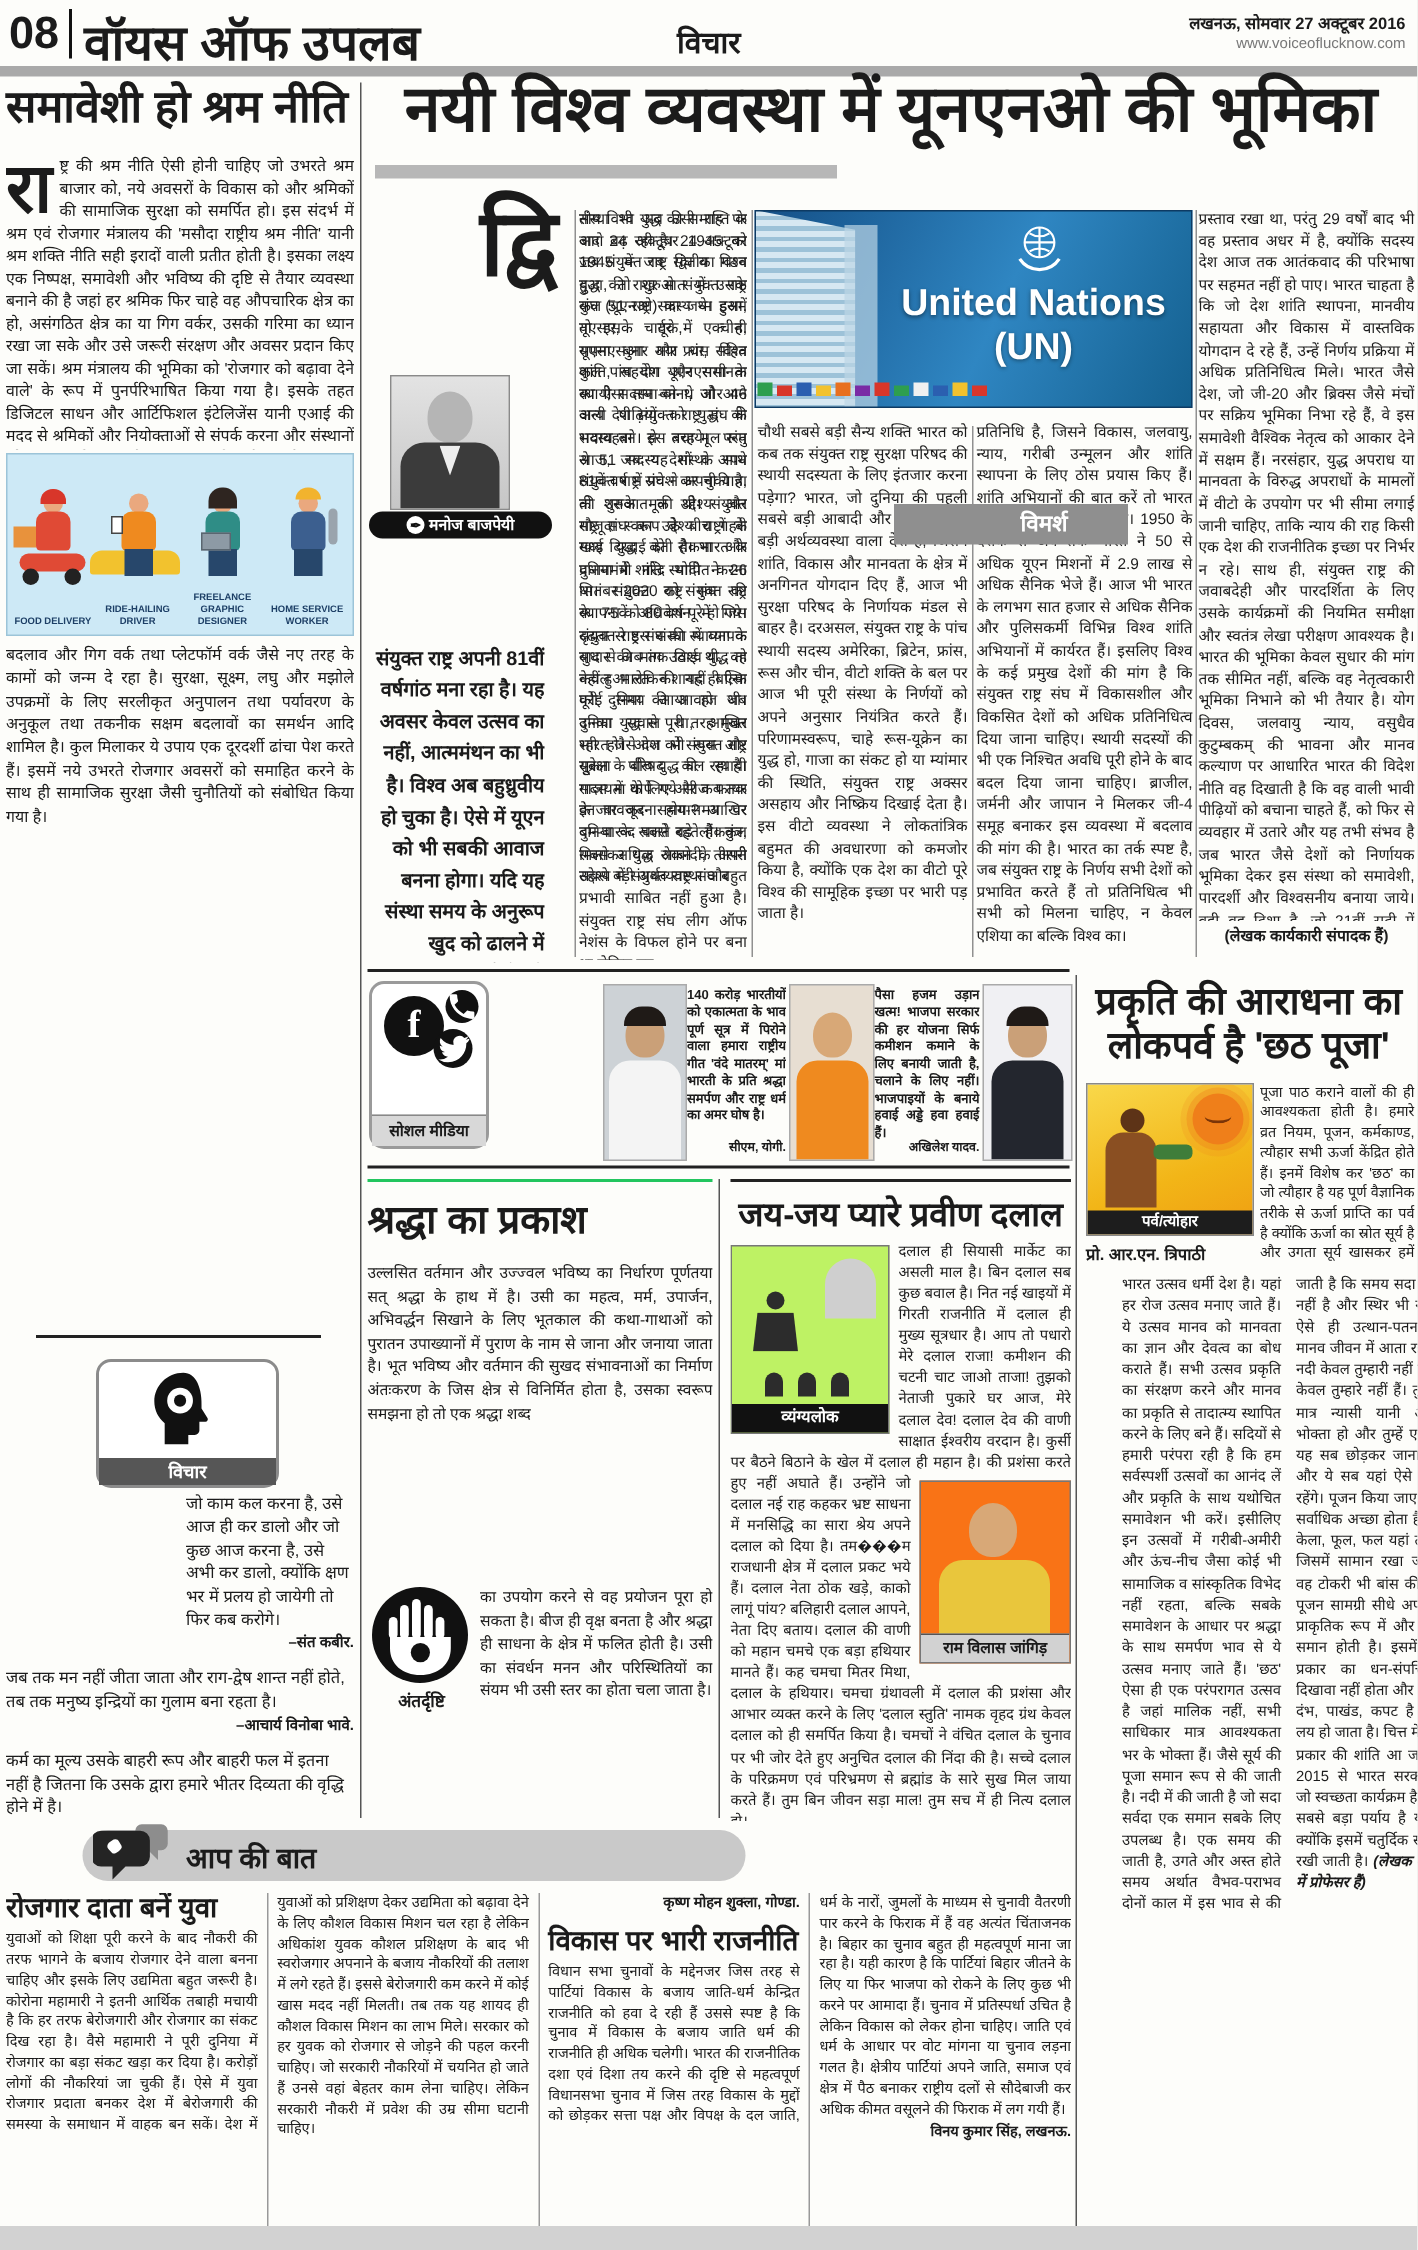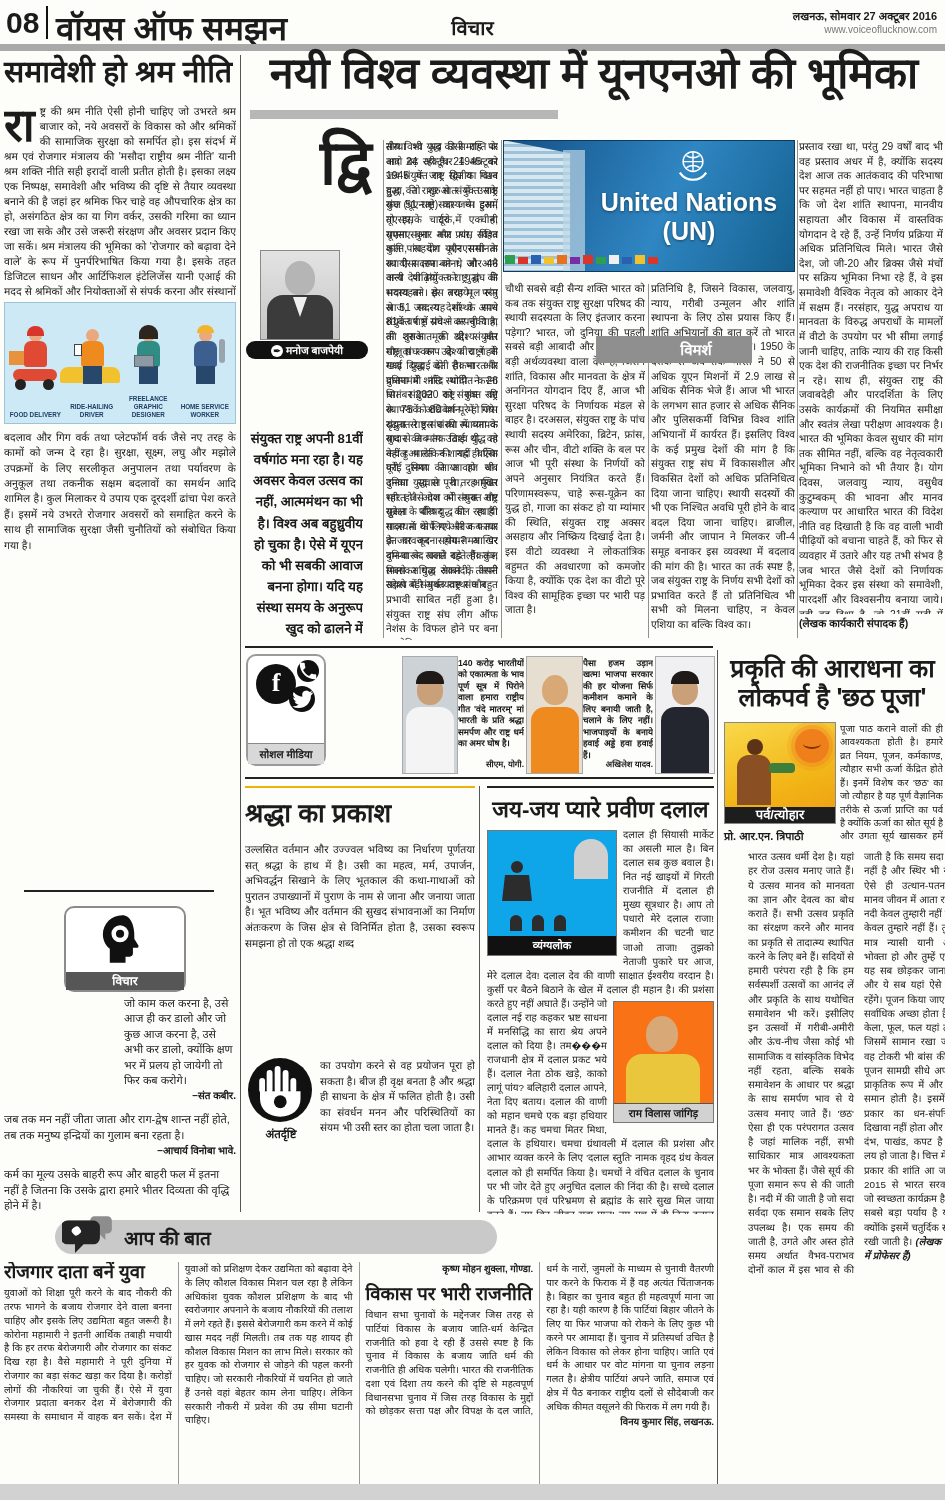--- a/index.html
+++ b/index.html
@@ -50,21 +50,21 @@
   
   .un-headline{left:248px;top:52px;width:692px;font-size:43px;font-weight:900;text-align:center;line-height:1.0;z-index:2;}
   .headline-bar{left:250px;top:110px;width:308px;height:9px;background:#b7b7b7;z-index:1;}
   
   .un-dropcap{left:320px;top:132px;font-size:62px;font-weight:900;line-height:1;z-index:2;}
   .ucol{font-size:10.3px;line-height:1.42;}
   .un-col2{left:386px;top:140px;width:112px;height:500px;}
   .un-col3{left:505px;top:282px;width:140px;height:356px;}
   .un-col4{left:651px;top:282px;width:144px;height:356px;}
   .un-col5{left:799px;top:140px;width:144px;height:474px;}
-  .un-sign{left:799px;top:616px;width:144px;font-size:10.5px;font-weight:bold;text-align:left;background:#fdfdfa;}
+  .un-sign{left:799px;top:616px;width:144px;font-size:10.5px;font-weight:bold;text-align:center;background:#fdfdfa;}
   .vimarsh{left:596px;top:336px;width:112px;height:27px;background:#8f8f8f;color:#fff;font-size:15px;font-weight:bold;text-align:center;line-height:27px;z-index:3;padding-left:44px;}
   .un-photo{left:503px;top:140px;width:292px;height:132px;background:linear-gradient(115deg,#144f86 0%,#2f86c2 55%,#14608f 100%);overflow:hidden;}
   .un-building{position:absolute;left:0;top:0;width:86px;height:132px;background:repeating-linear-gradient(180deg,#d7e8f2 0 4px,#9dc2d8 4px 7px);clip-path:polygon(0 0,78% 10%,78% 100%,0 100%);}
   .un-building2{position:absolute;left:60px;top:10px;width:22px;height:122px;background:#bcd6e5;opacity:.7;}
   .un-flags{position:absolute;left:2px;bottom:8px;width:200px;display:flex;gap:3px;align-items:flex-end;}
   .flag{width:10px;height:7px;display:inline-block;}
   .flag:nth-child(odd){height:9px;}
   .fl1{background:#2e9e4f}.fl2{background:#d8362a}.fl3{background:#2b5fb0}.fl4{background:#f2c22e}
   .fl5{background:#e8701f}.fl6{background:#7a2ba5}.fl7{background:#d8362a}.fl8{background:#2e9e4f}
   .fl9{background:#f0f0f0}.fl10{background:#2b5fb0}.fl11{background:#f2c22e}.fl12{background:#d8362a}
@@ -97,32 +97,32 @@
   .sm-p2{left:526px;width:55px;background:#e7ded2;}
   .sm-p3{left:655px;width:58px;background:#f0f0f3;}
   .pol-head{position:absolute;left:50%;transform:translateX(-50%);top:18px;width:26px;height:30px;border-radius:50% 50% 46% 46%;background:#caa078;}
   .pol-hair{position:absolute;left:50%;transform:translateX(-50%);top:14px;width:28px;height:13px;border-radius:12px 12px 0 0;background:#1f1a17;}
   .pol-torso{position:absolute;left:50%;transform:translateX(-50%);top:50px;width:48px;height:66px;border-radius:14px 14px 0 0;}
   .t1{background:#f4f4f4;}
   .t2{background:#ef8a1f;}
   .t3{background:#23262e;}
   .bald{background:#d8a877;}
   
-  .shraddha-block{left:245px;top:786px;width:230px;border-top:2px solid #eab308;}
+  .shraddha-block{left:245px;top:786px;width:230px;border-top:2px solid #22c55e;}
   .sh-title{padding-top:6px;font-size:26px;font-weight:900;}
   .sh-body-a{left:245px;top:842px;width:230px;height:212px;font-size:10.4px;line-height:1.5;}
   .sh-icon{left:248px;top:1058px;width:64px;height:64px;border-radius:50%;background:#111;}
   .sh-icon svg{width:100%;height:100%;}
   .sh-icon-label{left:240px;top:1126px;width:82px;text-align:center;font-weight:bold;font-size:11.5px;}
   .sh-body-b{left:320px;top:1058px;width:155px;height:150px;font-size:10.4px;line-height:1.5;}
   .vrule-mid{left:479px;top:786px;height:426px;}
   .dalal-block{left:487px;top:786px;width:227px;border-top:2px solid #222;}
   .dl-title{padding-top:5px;font-size:22.5px;font-weight:900;text-align:center;}
   .dl-content{left:487px;top:828px;width:227px;height:386px;font-size:9.9px;line-height:1.42;}
-  .dl-iconbox{float:left;width:104px;height:124px;margin:2px 6px 3px 0;border:1px solid #777;background:#0ea5e9;position:relative;padding-left:24px;}
+  .dl-iconbox{float:left;width:104px;height:124px;margin:2px 6px 3px 0;border:1px solid #777;background:#bef264;position:relative;}
   .dl-iconbox .pod{position:absolute;left:14px;top:44px;width:30px;height:26px;background:#2c2c2c;clip-path:polygon(10% 0,90% 0,100% 100%,0 100%);}
   .dl-iconbox .spk{position:absolute;left:23px;top:30px;width:12px;height:12px;border-radius:50%;background:#2c2c2c;}
   .dl-iconbox .aud{position:absolute;bottom:24px;width:12px;height:16px;border-radius:6px 6px 0 0;background:#2c2c2c;}
   .a1{left:22px;}.a2{left:44px;}.a3{left:66px;}
   .dl-iconbox .dome{position:absolute;right:8px;top:8px;width:34px;height:40px;border-radius:17px 17px 0 0;background:#cfcfcf;}
   .dl-label{position:absolute;left:0;bottom:0;width:100%;height:19px;background:#111;color:#fff;font-weight:bold;font-size:11px;text-align:center;line-height:19px;}
   .dl-photo{float:right;width:99px;height:120px;margin:4px 0 3px 6px;border:1px solid #777;position:relative;background:#f97316;overflow:hidden;}
   .dl-photo .ph-head{position:absolute;left:32px;top:14px;width:32px;height:36px;border-radius:50% 50% 46% 46%;background:#d8a877;}
   .dl-photo .ph-shirt{position:absolute;left:12px;top:52px;width:74px;height:50px;border-radius:16px 16px 0 0;background:#e9c63c;}
   .dl-caption{position:absolute;left:0;bottom:0;width:100%;height:18px;background:#d2d2d2;border-top:1px solid #555;font-size:10.5px;font-weight:bold;text-align:center;line-height:18px;}
@@ -138,39 +138,39 @@
   
   .vrule-right{left:717px;top:650px;height:846px;}
   .ch-title{left:720px;top:654px;width:225px;text-align:center;font-size:25px;font-weight:900;line-height:1.15;}
   .ch-illo{left:724px;top:722px;width:110px;height:100px;border:1px solid #888;background:linear-gradient(160deg,#f9d84a,#f2b517 60%,#ef9d12);overflow:hidden;}
   .ch-sun{position:absolute;right:6px;top:6px;width:34px;height:34px;border-radius:50%;background:#ef7f1a;box-shadow:0 0 0 4px rgba(239,127,26,.35),0 0 0 8px rgba(239,127,26,.18);}
   .ch-sun::after{content:"";position:absolute;left:8px;top:10px;width:18px;height:8px;border-bottom:2px solid #7a3408;border-radius:50%;}
   .ch-fig-head{position:absolute;left:22px;top:16px;width:16px;height:16px;border-radius:50%;background:#5d3317;}
   .ch-fig-body{position:absolute;left:12px;top:32px;width:34px;height:50px;border-radius:12px 12px 0 0;background:#8a4f22;}
   .ch-offer{position:absolute;left:44px;top:40px;width:26px;height:10px;border-radius:4px;background:#3f7d3a;}
   .ch-fruit{position:absolute;bottom:6px;left:8px;width:60px;height:10px;background:radial-gradient(circle at 8px 5px,#d8362a 4px,transparent 5px),radial-gradient(circle at 24px 5px,#2e9e4f 4px,transparent 5px),radial-gradient(circle at 40px 5px,#d8362a 4px,transparent 5px),radial-gradient(circle at 54px 5px,#e8923c 4px,transparent 5px);}
-  .ch-tag{position:absolute;left:0;bottom:0;width:100%;height:16px;background:#1d1d1d;color:#fff;font-size:13px;font-weight:bold;text-align:center;line-height:16px;}
+  .ch-tag{position:absolute;left:0;bottom:0;width:100%;height:16px;background:#1d1d1d;color:#fff;font-size:10px;font-weight:bold;text-align:center;line-height:16px;}
   .ch-byline{left:724px;top:828px;width:130px;font-size:11px;font-weight:900;}
   .ch-intro{left:840px;top:722px;width:103px;height:120px;font-size:9.6px;line-height:1.4;}
   .ch-body{left:748px;top:850px;width:222px;height:628px;column-count:2;column-gap:10px;font-size:9.9px;line-height:1.44;}
   .ch-sign{font-style:italic;font-weight:bold;}
   .bottom-band{left:0;top:1484px;width:945px;height:16px;background:#d2d2d2;}
   .colrule1{left:383px;top:140px;height:498px;}
   .colrule2{left:501px;top:140px;height:498px;}
   .colrule3{left:648px;top:284px;height:354px;}
   .colrule4{left:797px;top:140px;height:498px;}
   .vrule-left{left:240px;top:55px;height:1157px;}
 </style>
 </head>
 <body>
 
 <div class="page">
 
   <div class="abs pageno">08</div>
-  <div class="abs mast">वॉयस ऑफ समझन</div>
+  <div class="abs mast">वॉयस ऑफ उपलब</div>
   <div class="abs section-name">विचार</div>
   <div class="abs dateline">
     <div>लखनऊ, सोमवार 27 अक्टूबर 2016</div>
     <div class="website">www.voiceoflucknow.com</div>
   </div>
   <div class="abs rule-top"></div>
   <div class="abs vrule vrule-left"></div>
 
   <div class="abs la-title">समावेशी हो श्रम नीति</div>
   <div class="abs la-body1 just hid">

